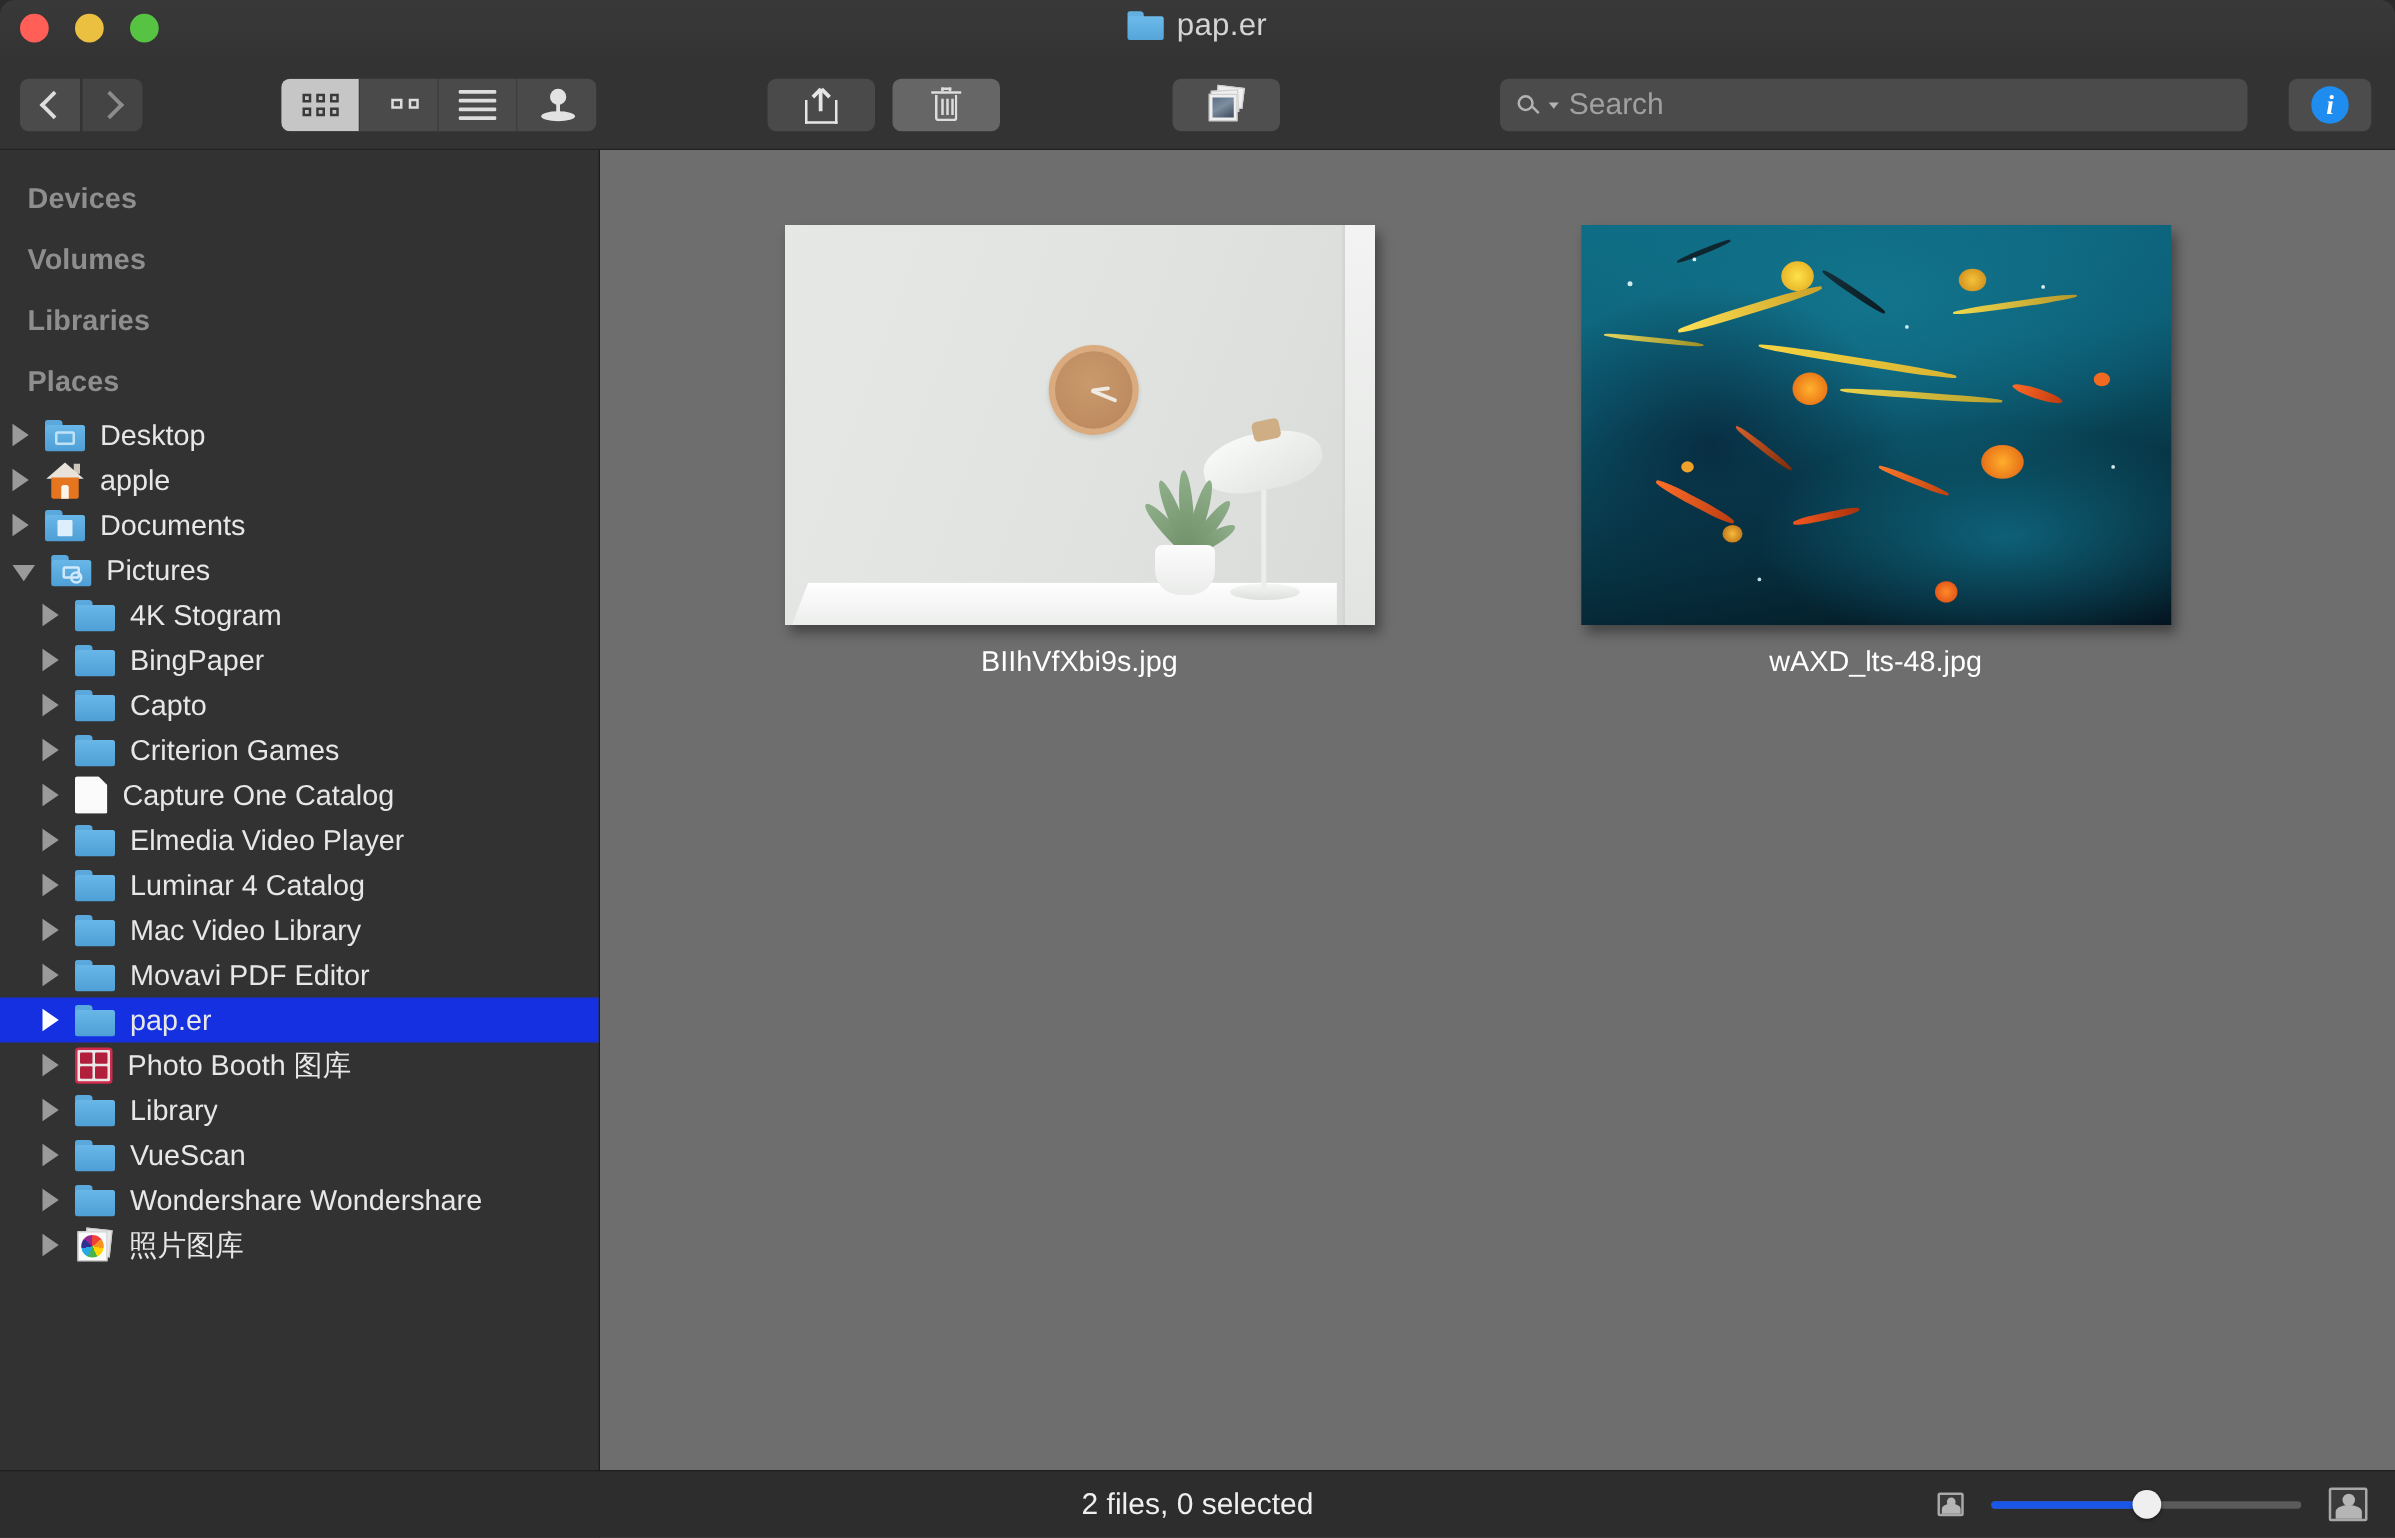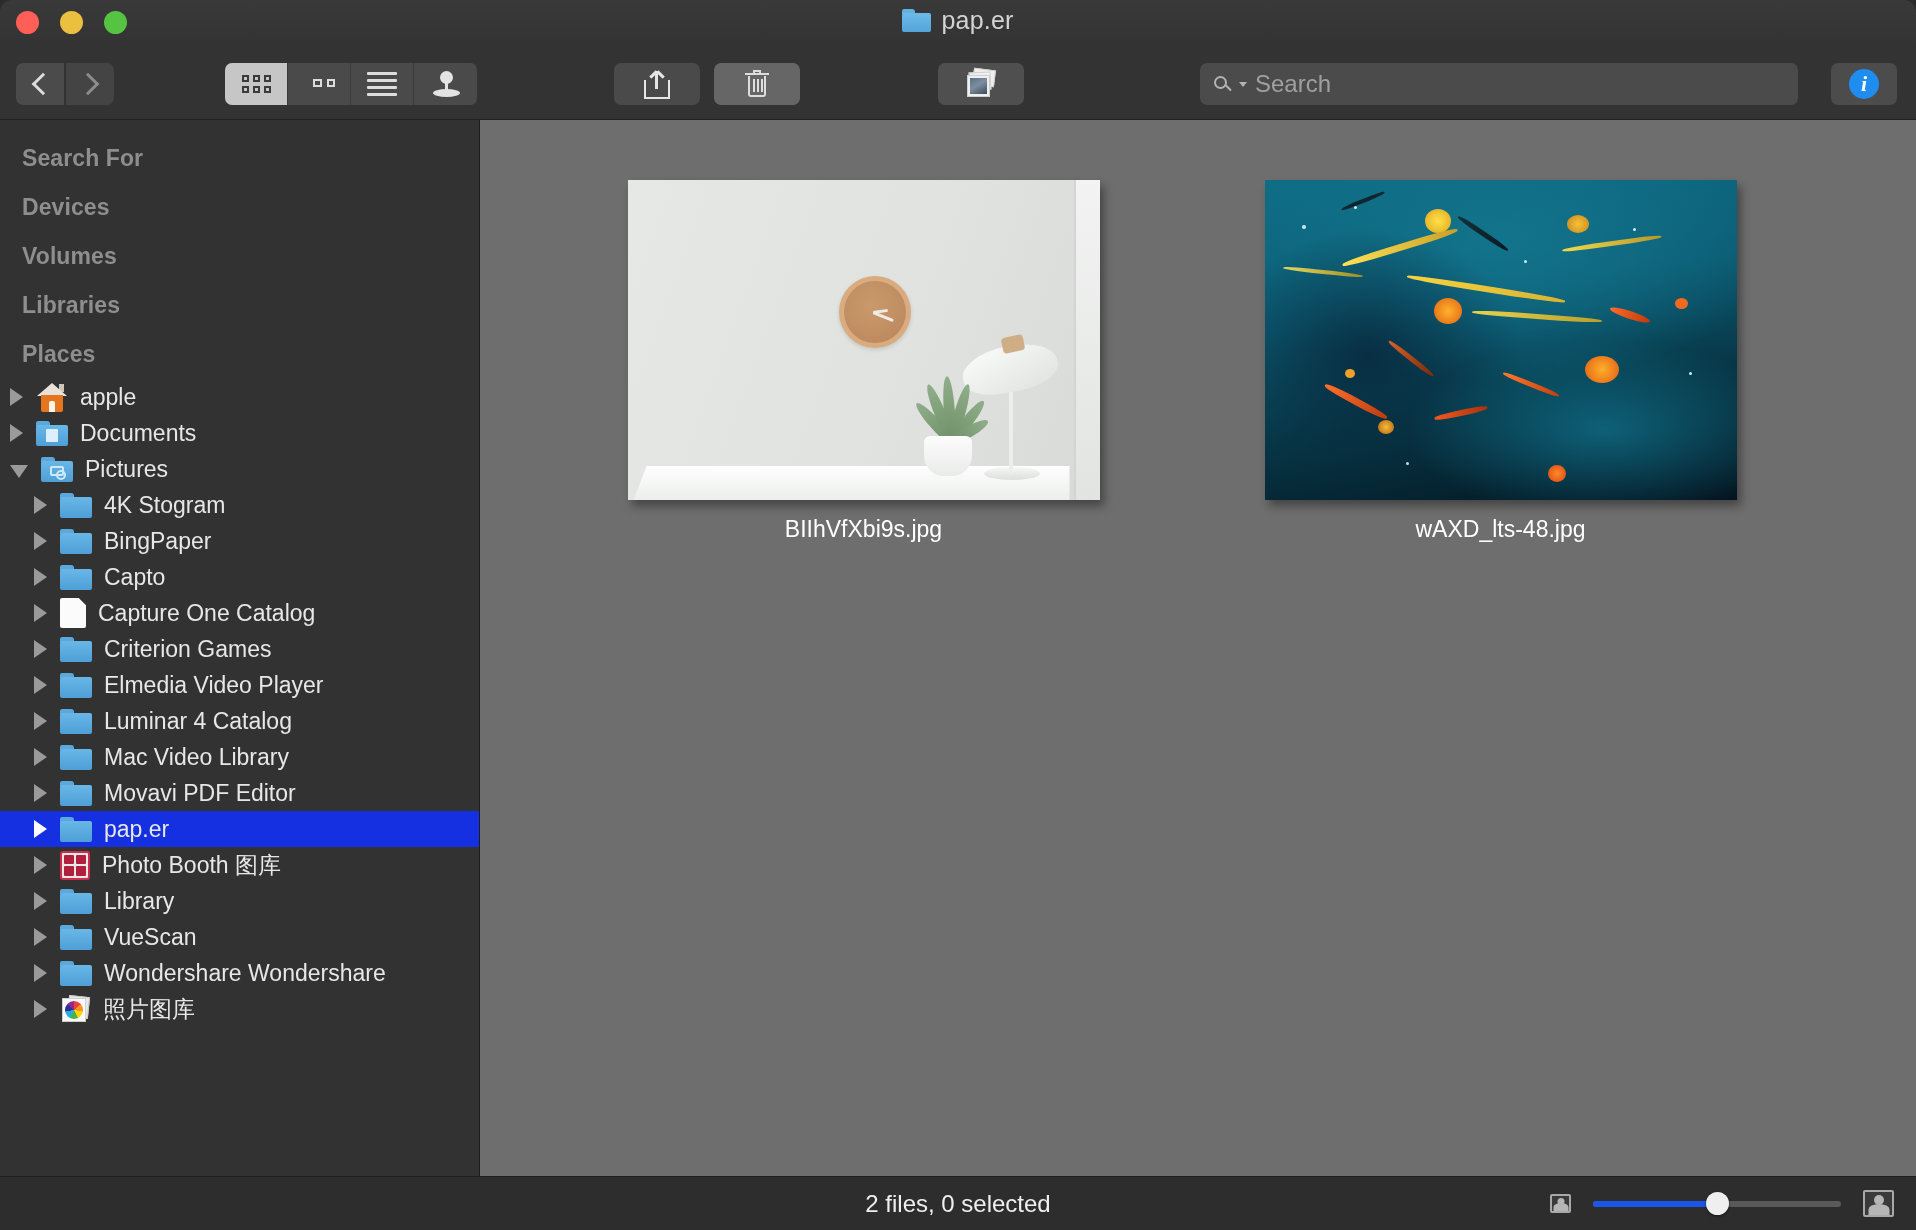--- a/index.html
+++ b/index.html
@@ -447,26 +447,34 @@
 
     <div class="tb-btn info-btn">
       <span class="info-circle">i</span>
     </div>
   </div>
 
   <div class="body-area">
 
     <div class="sidebar">
 
-      <div class="sec-header">Search For</div>
       <div class="sec-header">Devices</div>
       <div class="sec-header">Volumes</div>
       <div class="sec-header">Libraries</div>
       <div class="sec-header">Places</div>
 
+      <div class="row indent1">
+        <span class="disc"></span>
+        <span class="ficon">
+            <span class="tab"></span>
+            <span class="bd"></span>
+            <span class="gl"></span>
+          </span>
+        <span class="label">Desktop</span>
+      </div>
 
       <div class="row indent1">
         <span class="disc"></span>
         <span class="icon-home">
             <span class="chim"></span>
             <span class="roof"></span>
             <span class="wall"></span>
             <span class="door"></span>
           </span>
         <span class="label">apple</span>
@@ -514,31 +522,31 @@
         <span class="disc"></span>
         <span class="ficon">
             <span class="tab"></span>
             <span class="bd"></span>
           </span>
         <span class="label">Capto</span>
       </div>
 
       <div class="row indent2">
         <span class="disc"></span>
+        <span class="ficon">
+            <span class="tab"></span>
+            <span class="bd"></span>
+          </span>
+        <span class="label">Criterion Games</span>
+      </div>
+
+      <div class="row indent2">
+        <span class="disc"></span>
         <span class="icon-doc"></span>
         <span class="label">Capture One Catalog</span>
-      </div>
-
-      <div class="row indent2">
-        <span class="disc"></span>
-        <span class="ficon">
-            <span class="tab"></span>
-            <span class="bd"></span>
-          </span>
-        <span class="label">Criterion Games</span>
       </div>
 
       <div class="row indent2">
         <span class="disc"></span>
         <span class="ficon">
             <span class="tab"></span>
             <span class="bd"></span>
           </span>
         <span class="label">Elmedia Video Player</span>
       </div>

